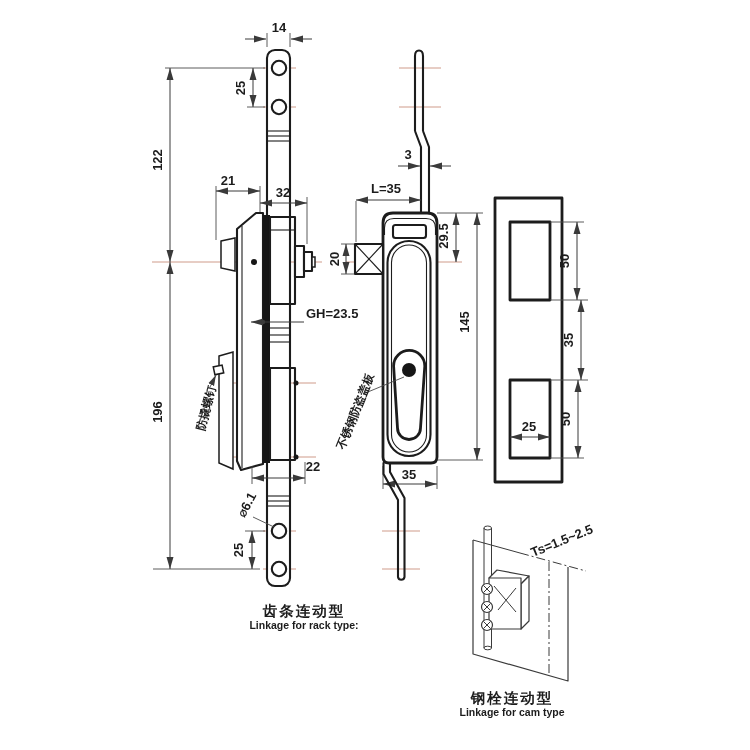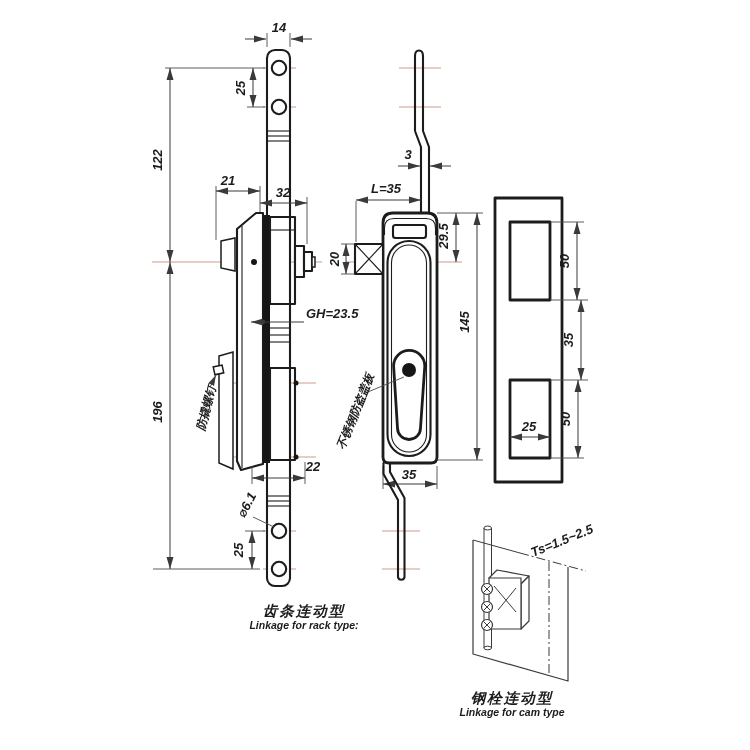--- a/index.html
+++ b/index.html
@@ -1,16 +1,16 @@
 <!DOCTYPE html>
 <html><head>
 <meta charset="utf-8">
 <style>
   html,body{margin:0;padding:0;background:#ffffff;}
-  #stage{width:750px;height:750px;position:relative;background:#fff;overflow:hidden;font-style:italic;}
+  #stage{width:750px;height:750px;position:relative;background:#fff;overflow:hidden;}
   svg{position:absolute;left:0;top:0;}
   .s3w{stroke:#1c1c1c;stroke-width:2.8;fill:#fff;stroke-linejoin:round;}
   .s2{stroke:#1c1c1c;stroke-width:2.1;fill:none;stroke-linejoin:round;stroke-linecap:round;}
   .s2w{stroke:#1c1c1c;stroke-width:2.1;fill:#fff;stroke-linejoin:round;}
   .s15w{stroke:#1c1c1c;stroke-width:1.5;fill:#fff;}
   .s1{stroke:#1c1c1c;stroke-width:1.1;fill:none;}
   .ext{stroke:#4a4a4a;stroke-width:0.9;fill:none;}
   .dim{stroke:#3a3a3a;stroke-width:1;fill:none;}
   .cl{stroke:#c9907e;stroke-width:0.9;fill:none;}
   .dash{stroke:#3a3a3a;stroke-width:1;stroke-dasharray:9 3 2 3;fill:none;}

